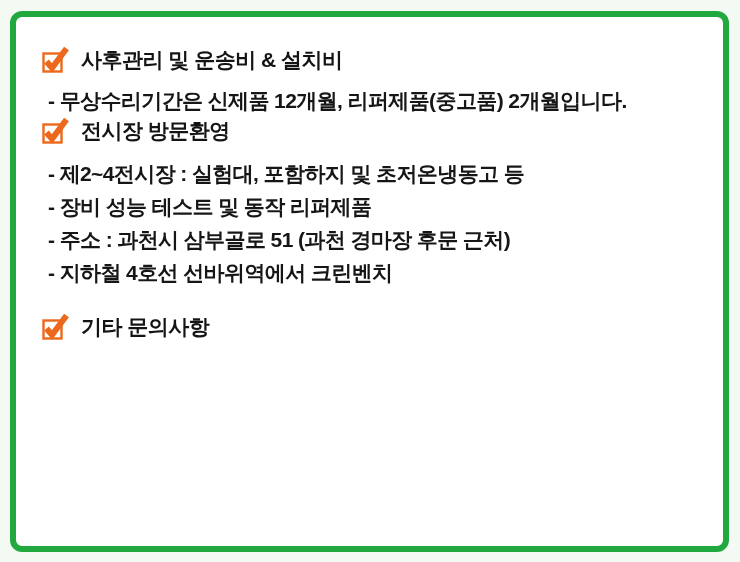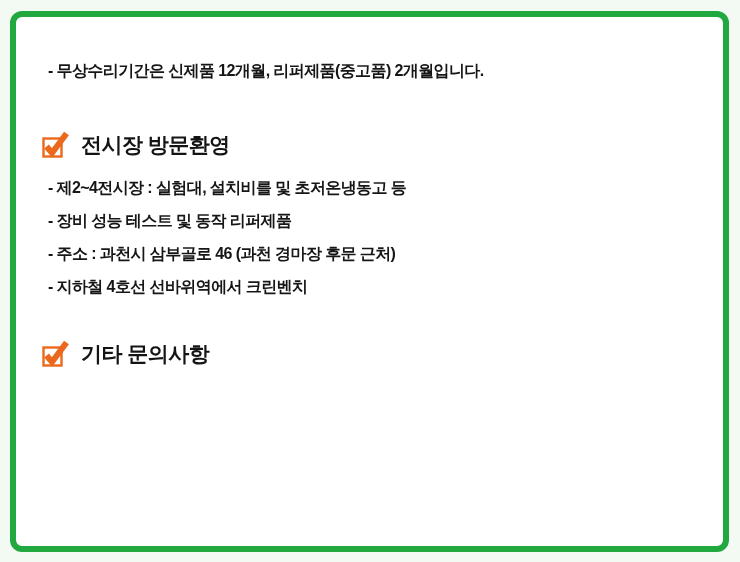--- a/index.html
+++ b/index.html
@@ -12,22 +12,22 @@
   .card {
     position: absolute;
     left: 10px; top: 11px;
     width: 719px; height: 541px;
     background: #ffffff;
     border: 6px solid #21a83e;
     border-radius: 12px;
     padding: 28px 24px 0 26px;
   }
   .section { position: relative; }
-  .section + .section.sec-2 { margin-top: 44px; }
-  .section + .section.sec-3 { margin-top: 36px; }
+  .section + .section.sec-2 { }
+  .section + .section.sec-3 { margin-top: 23px; }
   .sec-header {
     display: flex;
     align-items: center;
     gap: 12px;
     height: 30px;
   }
   .checkbox-icon {
     width: 27px; height: 28px;
     display: inline-block;
     flex: 0 0 auto;
@@ -40,53 +40,62 @@
     color: #141414;
     letter-spacing: -0.5px;
     line-height: 30px;
     white-space: nowrap;
   }
   .sec-items { margin-top: 11px; padding-left: 6px; }
   .sec-1 .sec-items .line { line-height: 30px; }
   .sec-2 .sec-items .line { line-height: 33px; }
   .sec-3 .sec-items { margin-top: 13px; }
   .line {
-    font-size: 16px;
+    font-size: 21px;
     font-weight: 700;
     color: #161616;
     letter-spacing: -0.6px;
     line-height: 32px;
     white-space: nowrap;
   }
 </style>
 </head>
 <body>
 
 <div class="card">
 
   <div class="section sec-1">
+    <div class="sec-header">
+      <span class="checkbox-icon">
+        <svg width="27" height="28" viewBox="0 0 27 28">
+          <rect x="1.5" y="8.5" width="18" height="18" fill="none" stroke="#ec681c" stroke-width="2.4"></rect>
+          <path d="M4.5 16.5 L10 23 L24.5 3.5" fill="none" stroke="#ec681c" stroke-width="6" stroke-linecap="butt"></path>
+        </svg>
+      </span>
+      <span class="sec-title">사후관리 및 운송비 &amp; 설치비</span>
+    </div>
     <div class="sec-items">
       <div class="line">- 무상수리기간은 신제품 12개월, 리퍼제품(중고품) 2개월입니다.</div>
     </div>
   </div>
 
   <div class="section sec-2">
     <div class="sec-header">
       <span class="checkbox-icon">
         <svg width="27" height="28" viewBox="0 0 27 28">
           <rect x="1.5" y="8.5" width="18" height="18" fill="none" stroke="#ec681c" stroke-width="2.4"></rect>
           <path d="M4.5 16.5 L10 23 L24.5 3.5" fill="none" stroke="#ec681c" stroke-width="6" stroke-linecap="butt"></path>
         </svg>
       </span>
       <span class="sec-title">전시장 방문환영</span>
     </div>
     <div class="sec-items">
-      <div class="line">- 제2~4전시장 : 실험대, 설치비를 및 초저온냉동고 등</div>
+      <div class="line">- 제2~4전시장 : 실험대, 포함하지 및 초저온냉동고 등</div>
       <div class="line">- 장비 성능 테스트 및 동작 리퍼제품</div>
-      <div class="line">- 주소 : 과천시 삼부골로 46 (과천 경마장 후문 근처)</div>
+      <div class="line">- 주소 : 과천시 삼부골로 51 (과천 경마장 후문 근처)</div>
       <div class="line">- 지하철 4호선 선바위역에서 크린벤치</div>
     </div>
   </div>
 
   <div class="section sec-3">
     <div class="sec-header">
       <span class="checkbox-icon">
         <svg width="27" height="28" viewBox="0 0 27 28">
           <rect x="1.5" y="8.5" width="18" height="18" fill="none" stroke="#ec681c" stroke-width="2.4"></rect>
           <path d="M4.5 16.5 L10 23 L24.5 3.5" fill="none" stroke="#ec681c" stroke-width="6" stroke-linecap="butt"></path>

